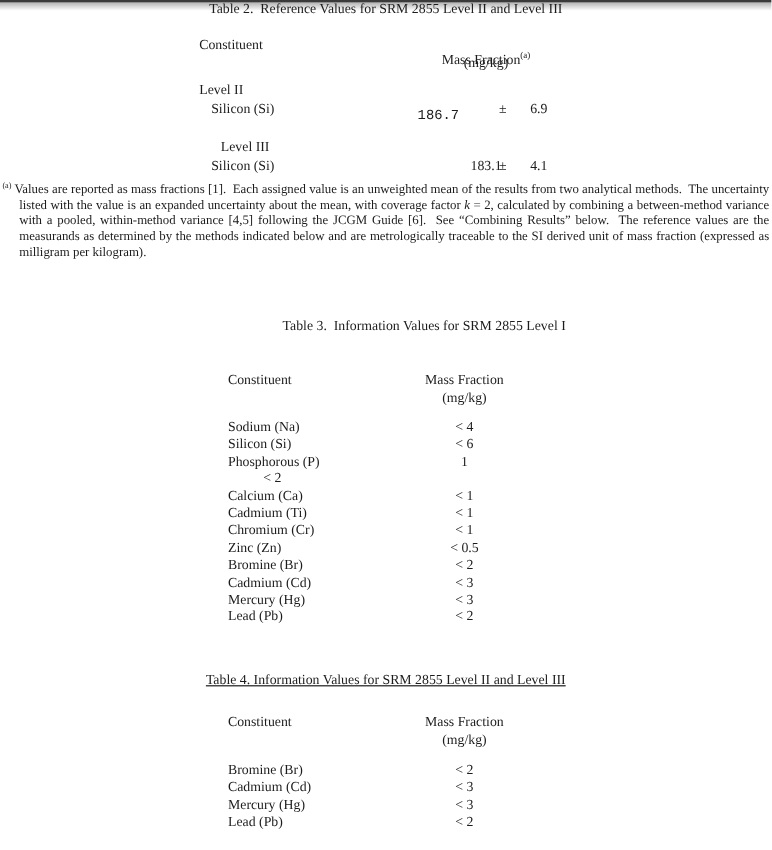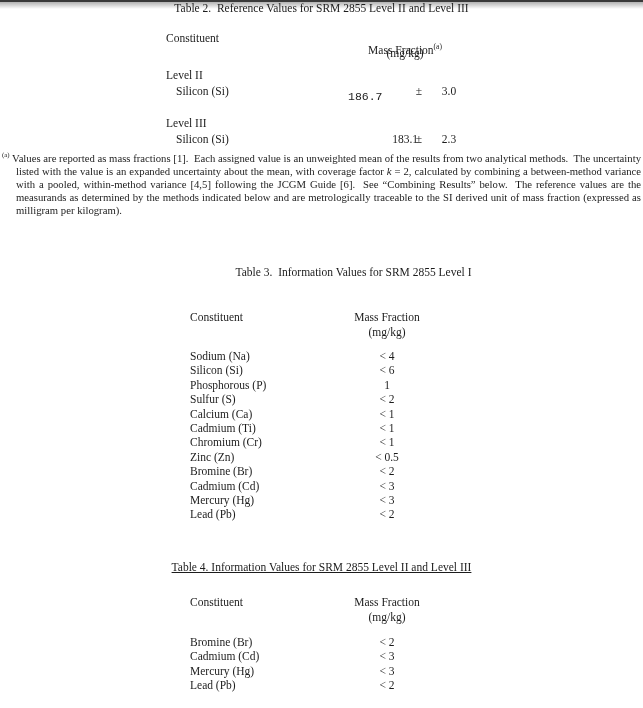--- a/index.html
+++ b/index.html
@@ -25,21 +25,21 @@
   
   #t2-h-const{left:166px;top:32px;}
   #t2-h-mf{left:330px;top:32px;width:150px;text-align:center;white-space:pre;margin-top:12px;}
   #t2-h-unit{left:330px;top:47px;width:150px;text-align:center;}
   sup{font-size:7.5px;vertical-align:super;line-height:0;}
   #t2-g0-level{left:166px;top:69px;}
   #t2-g0-label{left:176px;top:85px;}
   #t2-g0-val{left:348px;top:90px;width:50px;text-align:left;font-family:Liberation Mono, monospace;}
   #t2-g0-pm{left:411px;top:85px;width:16px;text-align:center;}
   #t2-g0-unc{left:436px;top:85px;width:26px;text-align:center;}
-  #t2-g1-level{left:166px;top:117px;}
+  #t2-g1-level{left:184px;top:117px;}
   #t2-g1-label{left:176px;top:133px;}
   #t2-g1-val{left:368px;top:133px;width:50px;text-align:right;}
   #t2-g1-pm{left:411px;top:133px;width:16px;text-align:center;}
   #t2-g1-unc{left:436px;top:133px;width:26px;text-align:center;}
 
   
   .footnote{
     position:absolute;left:2px;top:152px;width:639px;
     font-size:10.7px;line-height:13.1px;
     text-align:justify;white-space:pre-wrap;
@@ -71,27 +71,27 @@
 <div class="doc-title" id="t2-title">Table 2.  Reference Values for SRM 2855 Level II and Level III</div>
 
 <div class="abs" id="t2-h-const">Constituent</div>
 <div class="abs" id="t2-h-mf"><span>Mass Fraction</span><sup>(a)</sup></div>
 <div class="abs" id="t2-h-unit">(mg/kg)</div>
 
 <div class="abs" id="t2-g0-level">Level II</div>
 <div class="abs" id="t2-g0-label">Silicon (Si)</div>
 <div class="abs" id="t2-g0-val">186.7</div>
 <div class="abs" id="t2-g0-pm">±</div>
-<div class="abs" id="t2-g0-unc">3.0</div>
+<div class="abs" id="t2-g0-unc">6.9</div>
 
 <div class="abs" id="t2-g1-level">Level III</div>
 <div class="abs" id="t2-g1-label">Silicon (Si)</div>
 <div class="abs" id="t2-g1-val">183.1</div>
 <div class="abs" id="t2-g1-pm">±</div>
-<div class="abs" id="t2-g1-unc">2.3</div>
+<div class="abs" id="t2-g1-unc">4.1</div>
 
 <div class="footnote"><sup>(a)</sup><span> Values are reported as mass fractions [1].  Each assigned value is an unweighted mean of the results from two analytical methods.  The uncertainty listed with the value is an expanded uncertainty about the mean, with coverage factor </span><span class="italic">k</span><span> = 2, calculated by combining a between-method variance with a pooled, within-method variance [4,5] following the JCGM Guide [6].  See “Combining Results” below.  The reference values are the measurands as determined by the methods indicated below and are metrologically traceable to the SI derived unit of mass fraction (expressed as milligram per kilogram).</span></div>
 
 <div class="doc-title" id="t3-title">Table 3.  Information Values for SRM 2855 Level I</div>
 <div class="mf-table" id="table3">
   <div class="mf-header">
     <span class="h-const">Constituent</span>
     <span class="h-mf">Mass Fraction</span>
     <span class="h-unit">(mg/kg)</span>
   </div>
@@ -105,21 +105,20 @@
     <span class="cell-label">Silicon (Si)</span>
     <span class="cell-value">&lt; 6</span>
   </div>
 
   <div class="mf-row">
     <span class="cell-label">Phosphorous (P)</span>
     <span class="cell-value">1</span>
   </div>
 
   <div class="mf-row">
-    <span class="cell-label">Sulfur (S)</span>
     <span class="cell-value">&lt; 2</span>
   </div>
 
   <div class="mf-row">
     <span class="cell-label">Calcium (Ca)</span>
     <span class="cell-value">&lt; 1</span>
   </div>
 
   <div class="mf-row">
     <span class="cell-label">Cadmium (Ti)</span>

